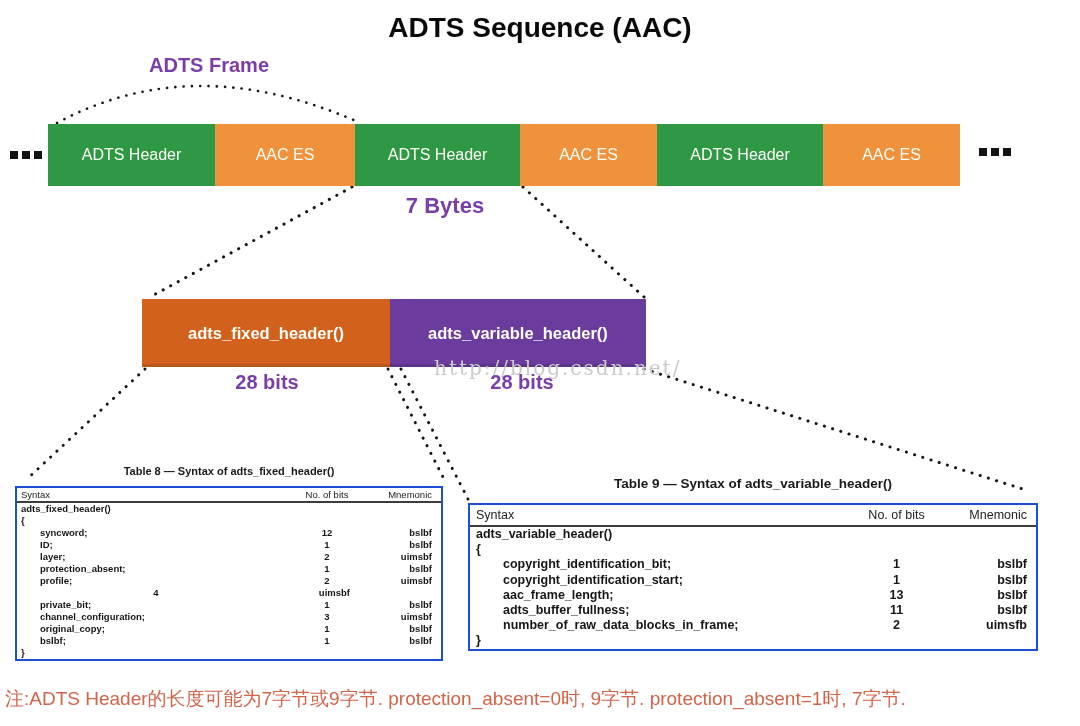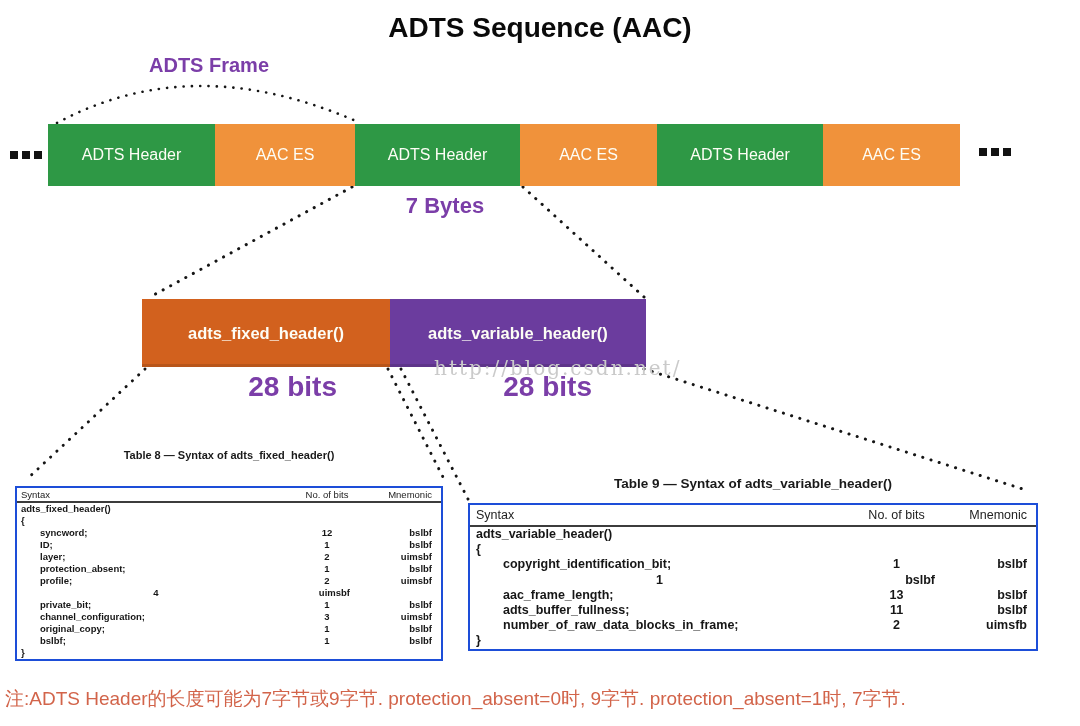--- a/index.html
+++ b/index.html
@@ -13,26 +13,26 @@
   .dots span{width:8px;height:8px;background:#121212;display:block;}
   #seq-row{left:48px;top:124px;height:62px;display:flex;}
   .blk{display:flex;align-items:center;justify-content:center;color:#fdfdf5;font-weight:normal;font-size:16px;}
   .blk.green{background:#2e9845;}
   .blk.orange{background:#f0923b;}
   #seven-bytes{left:380px;top:193px;width:130px;text-align:center;font-size:22px;font-weight:bold;color:#7b3ea8;}
   #fixed-block{left:142px;top:299px;width:248px;height:68px;background:#d2611e;display:flex;align-items:center;justify-content:center;
                color:#fdfdf5;font-weight:bold;font-size:16.5px;box-shadow:inset 0 -3px 0 rgba(0,0,0,0.12);}
   #variable-block{left:390px;top:299px;width:256px;height:68px;background:#6b3c9e;display:flex;align-items:center;justify-content:center;
                color:#fdfdf5;font-weight:bold;font-size:16.5px;box-shadow:inset 0 -3px 0 rgba(0,0,0,0.12);}
-  .bits-label{top:371px;width:140px;text-align:right;font-size:28px;font-weight:bold;color:#7b3ea8;}
+  .bits-label{top:371px;width:140px;text-align:center;font-size:20px;font-weight:bold;color:#7b3ea8;}
   #fixed-bits{left:197px;}
   #variable-bits{left:452px;}
   #watermark{left:434px;top:356px;font-family:"DejaVu Serif",serif;font-size:20px;color:#cacaca;letter-spacing:2px;}
   .tbl-title{text-align:center;font-weight:bold;color:#1a1a1a;}
-  #t8-title{left:15px;top:449px;width:428px;font-size:11px;}
+  #t8-title{left:15px;top:465px;width:428px;font-size:11px;}
   #t9-title{left:468px;top:476px;width:570px;font-size:13.5px;}
   .tbl{background:#fff;border:2px solid #1d4ed8;box-sizing:border-box;}
   #t8{left:15px;top:486px;width:428px;}
   #t9{left:468px;top:503px;width:570px;}
   .tr{display:grid;}
   #t8 .tr{grid-template-columns:1fr 64px 82px;line-height:12px;font-size:9.5px;}
   #t9 .tr{grid-template-columns:1fr 95px 92px;line-height:15.2px;font-size:12.5px;}
   .tr.head{font-weight:normal;border-bottom:2px solid #3c3c3c;color:#222;}
   #t8 .tr.head{line-height:13px;}
   #t9 .tr.head{line-height:20px;}
@@ -186,20 +186,21 @@
       <div class="td s">{</div>
       <div class="td b"></div>
       <div class="td m"></div>
     </div>
     <div class="tr body-row">
       <div class="td s ind">copyright_identification_bit;</div>
       <div class="td b">1</div>
       <div class="td m">bslbf</div>
     </div>
     <div class="tr body-row">
+      <div class="td s ind">copyright_identification_start;</div>
       <div class="td b">1</div>
       <div class="td m">bslbf</div>
     </div>
     <div class="tr body-row">
       <div class="td s ind">aac_frame_length;</div>
       <div class="td b">13</div>
       <div class="td m">bslbf</div>
     </div>
     <div class="tr body-row">
       <div class="td s ind">adts_buffer_fullness;</div>

